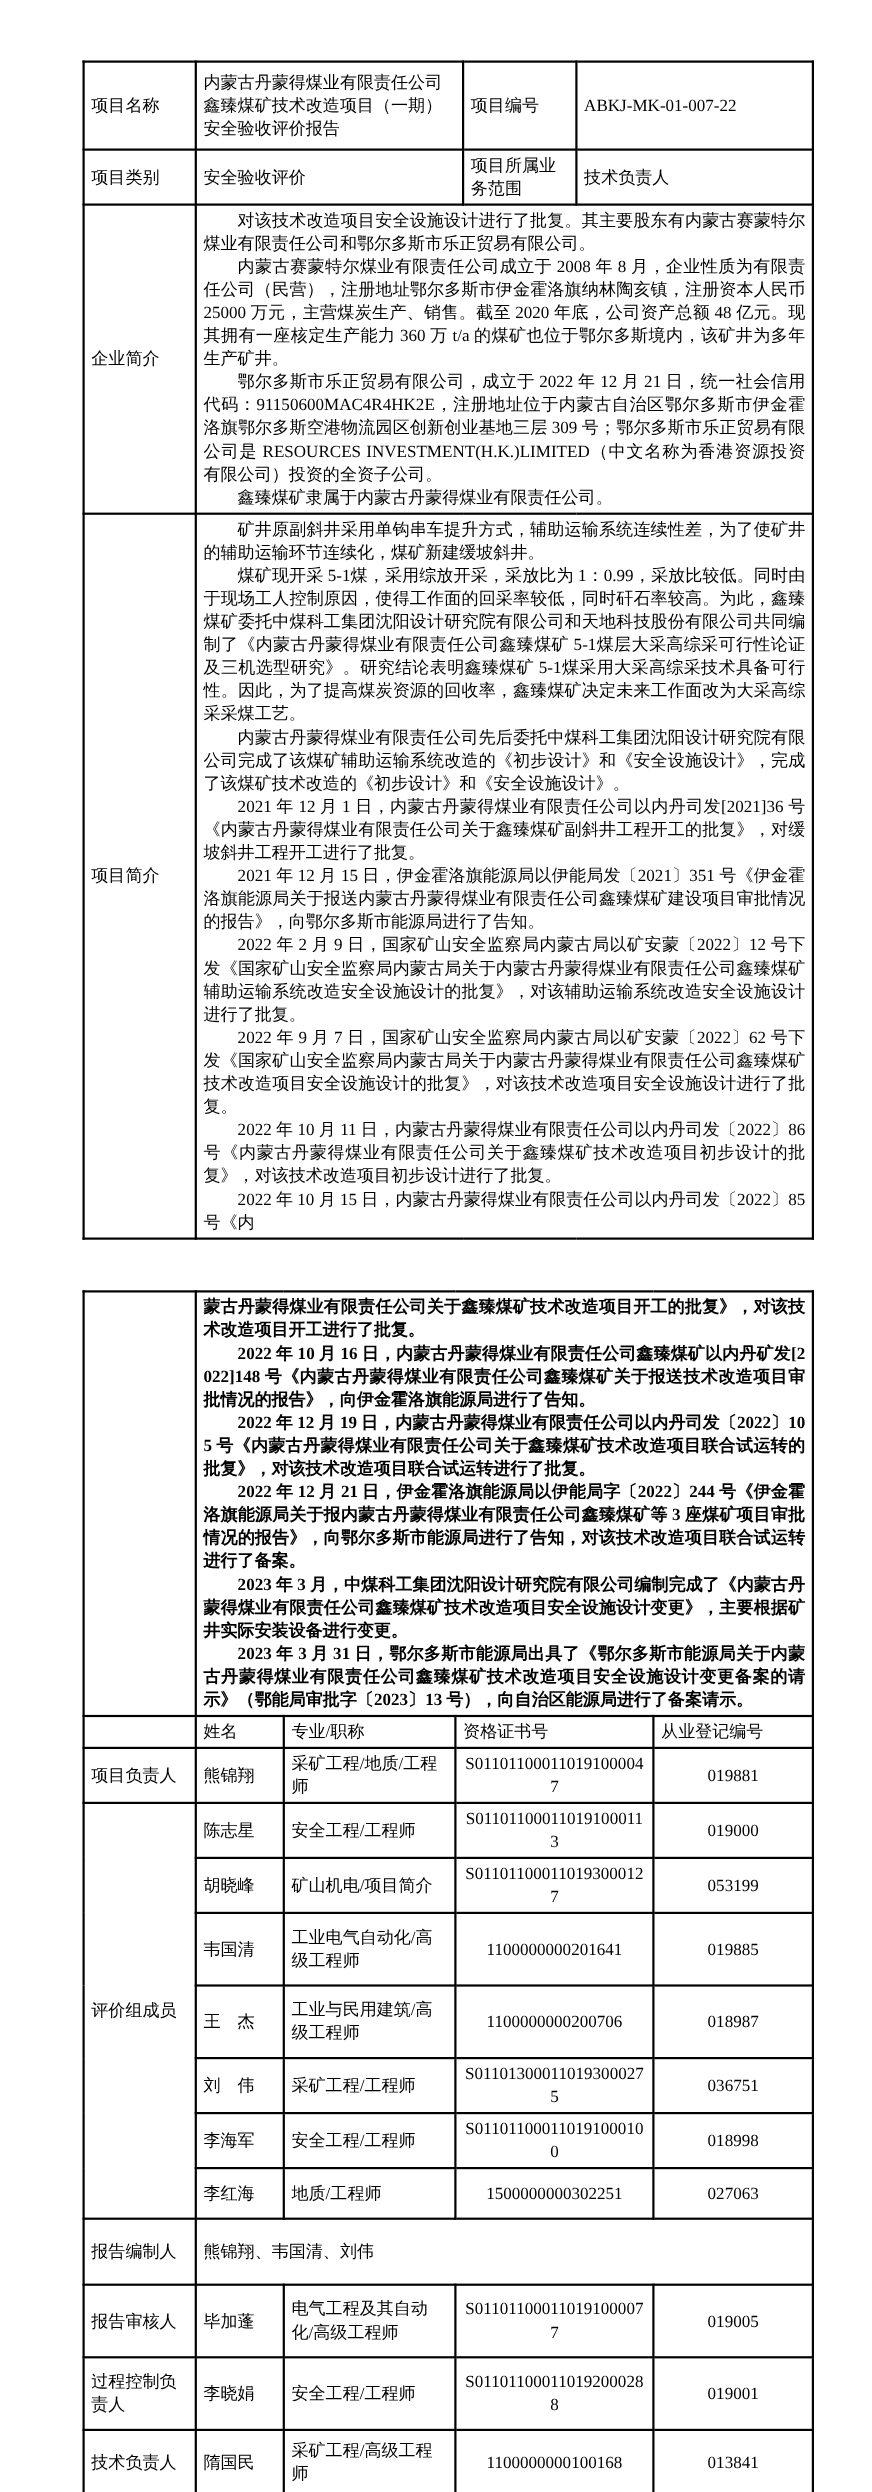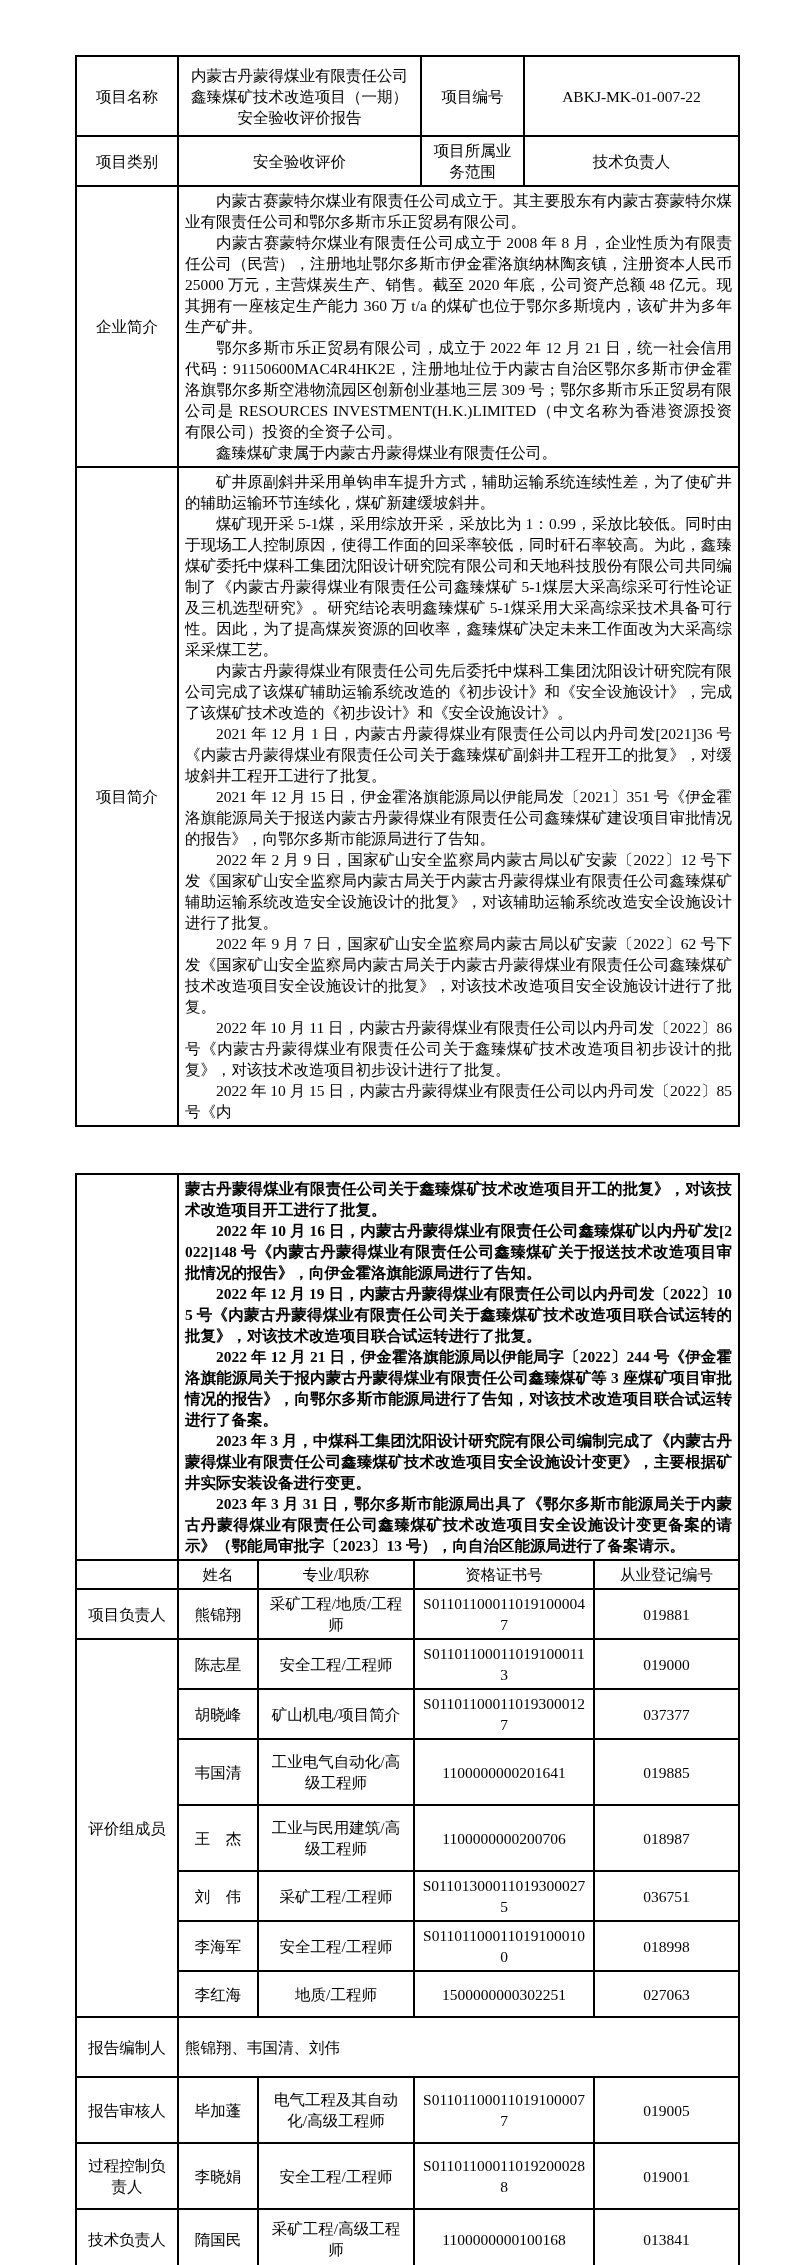--- a/index.html
+++ b/index.html
@@ -19,22 +19,22 @@
   }
   table.doc td{
     border:2px solid #000;
     vertical-align:middle;
     font-size:15.5px;
     line-height:21px;
     padding:3px 6px;
     box-sizing:border-box;
     word-break:break-all;
   }
-  td.lbl{text-align:center;padding:3px 4px;}
-  td.ctr{text-align:center;}
+  td.lbl{padding:3px 4px;}
+  td.ctr{text-align:left;}
   td.txt{text-align:justify;padding:6px 9px;}
   td.txt p{margin:0;text-indent:2em;}
   td.txt p.no-indent{text-indent:0;}
   .gap46{height:46px;}
   .h80{height:80px;}
   .h50{height:50px;}
   .h46{height:46px;}
   .h44{height:28px;}
   .h66{height:66px;}
   .h48{height:60px;}
@@ -64,21 +64,21 @@
     </tr>
     <tr class="h50">
       <td class="lbl">项目类别</td>
       <td class="ctr">安全验收评价</td>
       <td class="lbl">项目所属业务范围</td>
       <td class="ctr">技术负责人</td>
     </tr>
     <tr>
       <td class="lbl">企业简介</td>
       <td class="txt minh-company" colspan="3">
-        <p>内蒙古赛蒙特尔煤业有限责任公司成立于。其主要股东有内蒙古赛蒙特尔煤业有限责任公司和鄂尔多斯市乐正贸易有限公司。</p>
+        <p>对该技术改造项目安全设施设计进行了批复。其主要股东有内蒙古赛蒙特尔煤业有限责任公司和鄂尔多斯市乐正贸易有限公司。</p>
         <p>内蒙古赛蒙特尔煤业有限责任公司成立于 2008 年 8 月，企业性质为有限责任公司（民营），注册地址鄂尔多斯市伊金霍洛旗纳林陶亥镇，注册资本人民币 25000 万元，主营煤炭生产、销售。截至 2020 年底，公司资产总额 48 亿元。现其拥有一座核定生产能力 360 万 t/a 的煤矿也位于鄂尔多斯境内，该矿井为多年生产矿井。</p>
         <p>鄂尔多斯市乐正贸易有限公司，成立于 2022 年 12 月 21 日，统一社会信用代码：91150600MAC4R4HK2E，注册地址位于内蒙古自治区鄂尔多斯市伊金霍洛旗鄂尔多斯空港物流园区创新创业基地三层 309 号；鄂尔多斯市乐正贸易有限公司是 RESOURCES INVESTMENT(H.K.)LIMITED（中文名称为香港资源投资有限公司）投资的全资子公司。</p>
         <p>鑫臻煤矿隶属于内蒙古丹蒙得煤业有限责任公司。</p>
       </td>
     </tr>
     <tr>
       <td class="lbl">项目简介</td>
       <td class="txt minh-project" colspan="3">
         <p>矿井原副斜井采用单钩串车提升方式，辅助运输系统连续性差，为了使矿井的辅助运输环节连续化，煤矿新建缓坡斜井。</p>
         <p>煤矿现开采 5-1煤，采用综放开采，采放比为 1：0.99，采放比较低。同时由于现场工人控制原因，使得工作面的回采率较低，同时矸石率较高。为此，鑫臻煤矿委托中煤科工集团沈阳设计研究院有限公司和天地科技股份有限公司共同编制了《内蒙古丹蒙得煤业有限责任公司鑫臻煤矿 5-1煤层大采高综采可行性论证及三机选型研究》。研究结论表明鑫臻煤矿 5-1煤采用大采高综采技术具备可行性。因此，为了提高煤炭资源的回收率，鑫臻煤矿决定未来工作面改为大采高综采采煤工艺。</p>
@@ -134,21 +134,21 @@
       <td class="lbl" rowspan="7">评价组成员</td>
       <td class="ctr">陈志星</td>
       <td class="ctr">安全工程/工程师</td>
       <td class="num">S011011000110191000113</td>
       <td class="num">019000</td>
     </tr>
     <tr class="h46">
       <td class="ctr">胡晓峰</td>
       <td class="ctr">矿山机电/项目简介</td>
       <td class="num">S011011000110193000127</td>
-      <td class="num">037377</td>
+      <td class="num">053199</td>
     </tr>
     <tr class="h66">
       <td class="ctr">韦国清</td>
       <td class="ctr">工业电气自动化/高级工程师</td>
       <td class="num">1100000000201641</td>
       <td class="num">019885</td>
     </tr>
     <tr class="h66">
       <td class="ctr">王　杰</td>
       <td class="ctr">工业与民用建筑/高级工程师</td>

